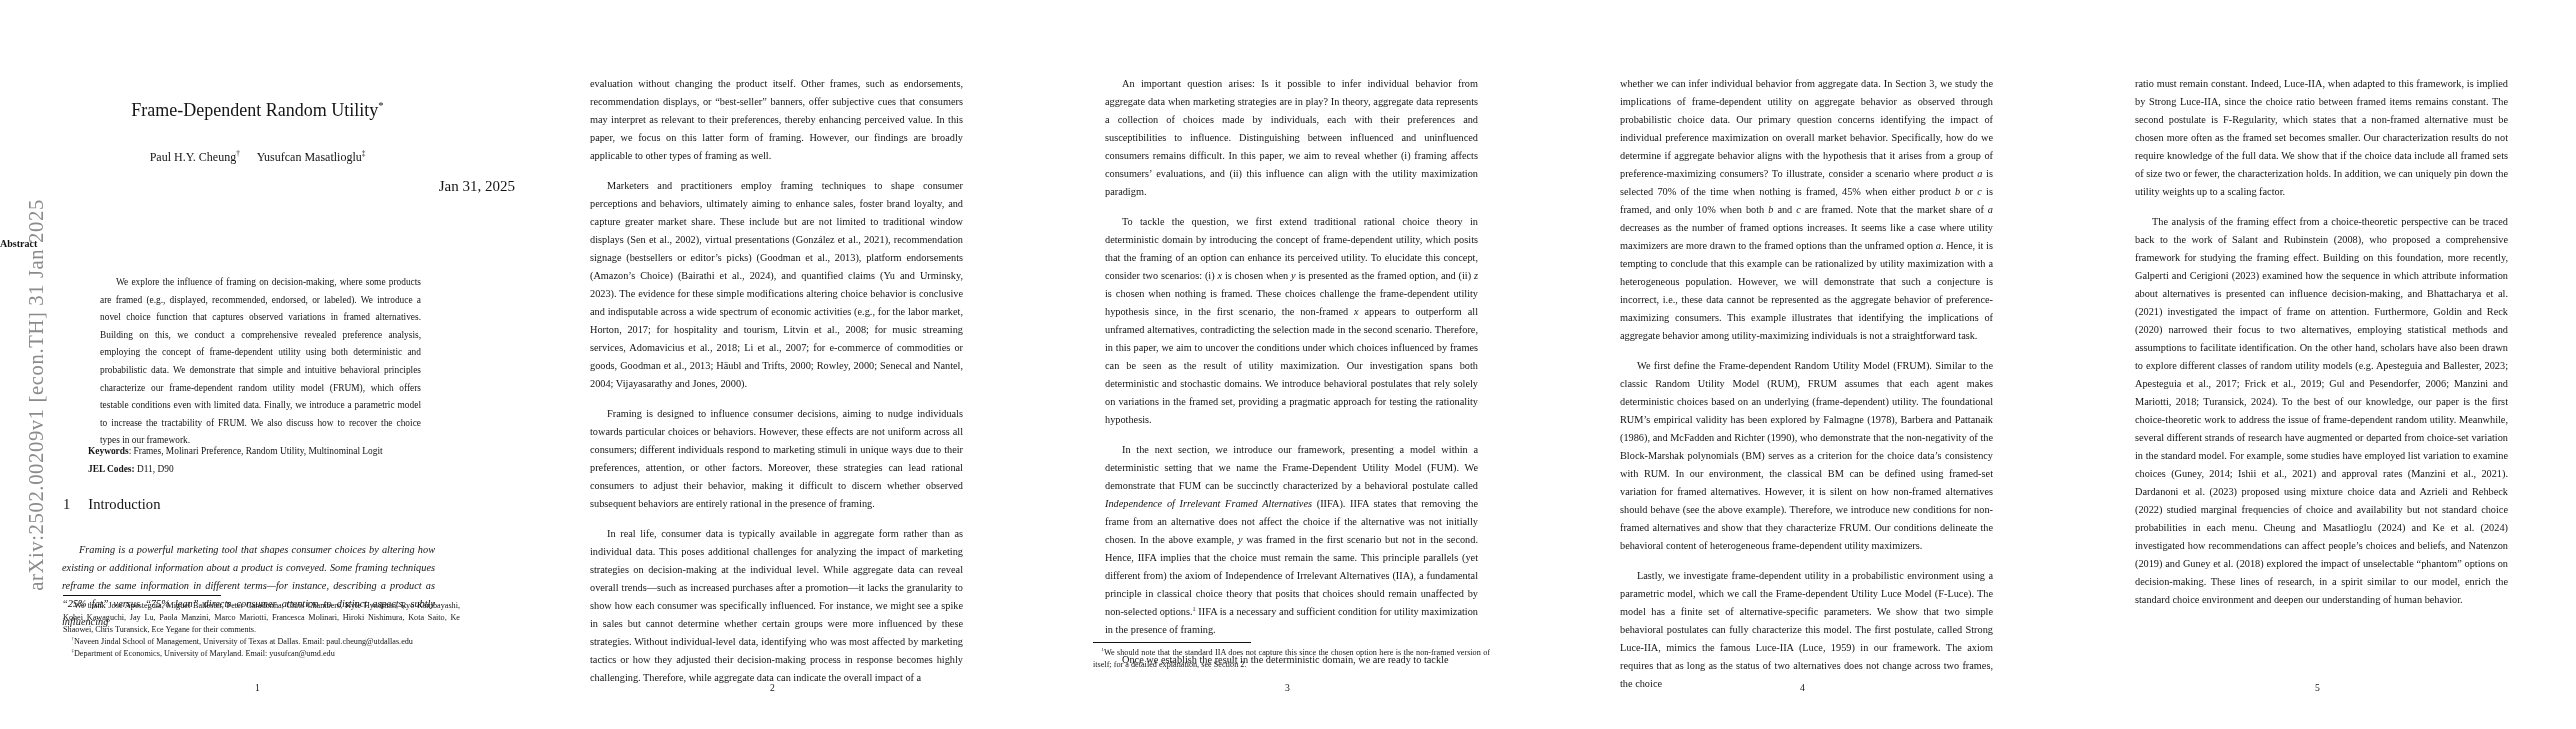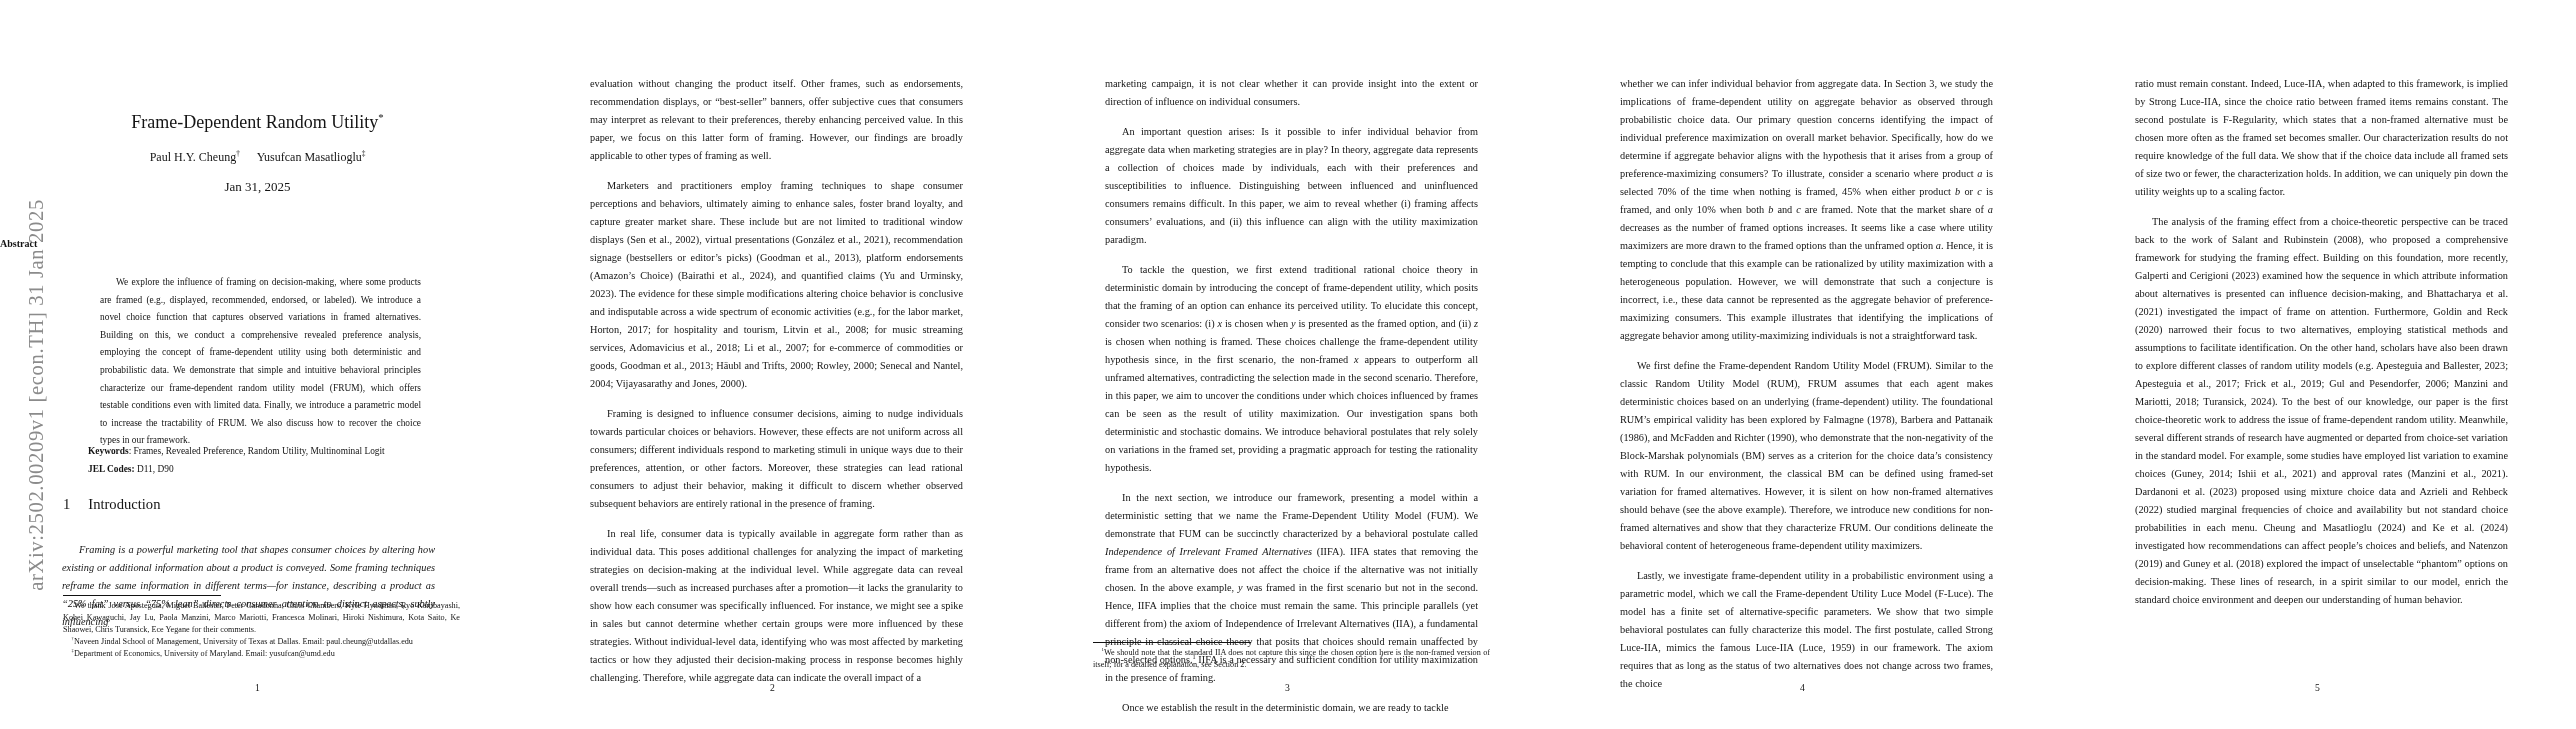--- a/index.html
+++ b/index.html
@@ -8,23 +8,23 @@
   .page{position:relative;width:515px;height:729px;flex:0 0 515px;overflow:hidden;background:#ffffff;}
   
   .body-area{position:absolute;left:63px;top:63px;width:397px;}
   p.para{margin:12px;font-size:10.3px;line-height:18px;text-align:justify;}
   p.para.indent{text-indent:17px;}
   sup{font-size:0.6em;vertical-align:super;line-height:0;}
   i{font-style:italic;}
   
   .watermark{position:absolute;left:36px;top:395px;transform:translate(-50%,-50%) rotate(-90deg);
     white-space:nowrap;font-size:20.7px;letter-spacing:0.6px;color:#8b8b8b;}
-  .p1-title{position:absolute;top:112px;left:0;width:100%;text-align:center;font-size:18px;line-height:20.7px;}
+  .p1-title{position:absolute;top:100px;left:0;width:100%;text-align:center;font-size:18px;line-height:20.7px;}
   .p1-authors{position:absolute;top:150px;left:0;width:100%;display:flex;justify-content:center;gap:17px;font-size:12px;line-height:14.6px;}
-  .p1-date{position:absolute;top:180px;left:0;width:100%;text-align:center;font-size:13px;line-height:13.4px;}
+  .p1-date{position:absolute;top:180px;left:0;width:100%;text-align:right;font-size:15px;line-height:13.4px;}
   .abs-head{position:absolute;top:238px;left:0;width:100%;text-align:left;font-size:10px;font-weight:bold;line-height:12px;}
   .abs-block{position:absolute;top:262px;left:88px;width:345px;}
   p.abs{margin:12px;font-size:9.4px;line-height:17.6px;text-align:justify;}
   p.abs.indent{text-indent:16px;}
   .kw-block{position:absolute;top:442px;left:88px;width:345px;font-size:9.4px;line-height:18px;}
   .kw-line b{font-weight:bold;}
   .sec-head{position:absolute;top:496px;left:63px;font-size:14.6px;font-weight:normal;line-height:17px;}
   .sec-head .sec-title{margin-left:18px;}
   .p1-body{position:absolute;left:50px;top:529px;width:397px;font-style:italic;}
   
@@ -48,21 +48,21 @@
     <div class="p1-authors">
         <span>Paul H.Y. Cheung<sup>†</sup></span>
         <span>Yusufcan Masatlioglu<sup>‡</sup></span>
       </div>
     <div class="p1-date">Jan 31, 2025</div>
     <div class="abs-head">Abstract</div>
     <div class="abs-block">
         <p class="abs indent">We explore the influence of framing on decision-making, where some products are framed (e.g., displayed, recommended, endorsed, or labeled). We introduce a novel choice function that captures observed variations in framed alternatives. Building on this, we conduct a comprehensive revealed preference analysis, employing the concept of frame-dependent utility using both deterministic and probabilistic data. We demonstrate that simple and intuitive behavioral principles characterize our frame-dependent random utility model (FRUM), which offers testable conditions even with limited data. Finally, we introduce a parametric model to increase the tractability of FRUM. We also discuss how to recover the choice types in our framework.</p>
       </div>
     <div class="kw-block">
-      <div class="kw-line"><b>Keywords</b><span>: Frames, Revealed Preference, Random Utility, Multinominal Logit</span></div>
+      <div class="kw-line"><b>Keywords</b><span>: Frames, Molinari Preference, Random Utility, Multinominal Logit</span></div>
       <div class="kw-line"><b>JEL Codes:</b><span> D11, D90</span></div>
     </div>
     <div class="sec-head"><span class="sec-num">1</span><span class="sec-title">Introduction</span></div>
     <div class="p1-body">
         <p class="para indent">Framing is a powerful marketing tool that shapes consumer choices by altering how existing or additional information about a product is conveyed. Some framing techniques reframe the same information in different terms—for instance, describing a product as “25% fat” versus “75% lean” directs consumer attention to distinct aspects, subtly influencing</p>
       </div>
     <div class="footnotes fns-p1">
       <div class="fn-rule"></div>
       <div>
           <p class="fn indent"><sup>*</sup>We thank Jose Apesteguia, Miguel Ballester, Peter Caradonna, Chris Chambers, Kyle Hyndman, Ryo Kambayashi, Kohei Kawaguchi, Jay Lu, Paola Manzini, Marco Mariotti, Francesca Molinari, Hiroki Nishimura, Kota Saito, Ke Shaowei, Chris Turansick, Ece Yegane for their comments.</p>
@@ -78,21 +78,20 @@
         <p class="para">evaluation without changing the product itself. Other frames, such as endorsements, recommendation displays, or “best-seller” banners, offer subjective cues that consumers may interpret as relevant to their preferences, thereby enhancing perceived value. In this paper, we focus on this latter form of framing. However, our findings are broadly applicable to other types of framing as well.</p>
         <p class="para indent">Marketers and practitioners employ framing techniques to shape consumer perceptions and behaviors, ultimately aiming to enhance sales, foster brand loyalty, and capture greater market share. These include but are not limited to traditional window displays (Sen et al., 2002), virtual presentations (González et al., 2021), recommendation signage (bestsellers or editor’s picks) (Goodman et al., 2013), platform endorsements (Amazon’s Choice) (Bairathi et al., 2024), and quantified claims (Yu and Urminsky, 2023). The evidence for these simple modifications altering choice behavior is conclusive and indisputable across a wide spectrum of economic activities (e.g., for the labor market, Horton, 2017; for hospitality and tourism, Litvin et al., 2008; for music streaming services, Adomavicius et al., 2018; Li et al., 2007; for e-commerce of commodities or goods, Goodman et al., 2013; Häubl and Trifts, 2000; Rowley, 2000; Senecal and Nantel, 2004; Vijayasarathy and Jones, 2000).</p>
         <p class="para indent">Framing is designed to influence consumer decisions, aiming to nudge individuals towards particular choices or behaviors. However, these effects are not uniform across all consumers; different individuals respond to marketing stimuli in unique ways due to their preferences, attention, or other factors. Moreover, these strategies can lead rational consumers to adjust their behavior, making it difficult to discern whether observed subsequent behaviors are entirely rational in the presence of framing.</p>
         <p class="para indent">In real life, consumer data is typically available in aggregate form rather than as individual data. This poses additional challenges for analyzing the impact of marketing strategies on decision-making at the individual level. While aggregate data can reveal overall trends—such as increased purchases after a promotion—it lacks the granularity to show how each consumer was specifically influenced. For instance, we might see a spike in sales but cannot determine whether certain groups were more influenced by these strategies. Without individual-level data, identifying who was most affected by marketing tactics or how they adjusted their decision-making process in response becomes highly challenging. Therefore, while aggregate data can indicate the overall impact of a</p>
       </div>
     <div class="pagenum">2</div>
   </div>
 
   <div class="page">
     <div class="body-area">
-        <p class="para">marketing campaign, it is not clear whether it can provide insight into the extent or direction of influence on individual consumers.</p>
         <p class="para indent">An important question arises: Is it possible to infer individual behavior from aggregate data when marketing strategies are in play? In theory, aggregate data represents a collection of choices made by individuals, each with their preferences and susceptibilities to influence. Distinguishing between influenced and uninfluenced consumers remains difficult. In this paper, we aim to reveal whether (i) framing affects consumers’ evaluations, and (ii) this influence can align with the utility maximization paradigm.</p>
         <p class="para indent">To tackle the question, we first extend traditional rational choice theory in deterministic domain by introducing the concept of frame-dependent utility, which posits that the framing of an option can enhance its perceived utility. To elucidate this concept, consider two scenarios: (i) <i>x</i> is chosen when <i>y</i> is presented as the framed option, and (ii) <i>z</i> is chosen when nothing is framed. These choices challenge the frame-dependent utility hypothesis since, in the first scenario, the non-framed <i>x</i> appears to outperform all unframed alternatives, contradicting the selection made in the second scenario. Therefore, in this paper, we aim to uncover the conditions under which choices influenced by frames can be seen as the result of utility maximization. Our investigation spans both deterministic and stochastic domains. We introduce behavioral postulates that rely solely on variations in the framed set, providing a pragmatic approach for testing the rationality hypothesis.</p>
         <p class="para indent">In the next section, we introduce our framework, presenting a model within a deterministic setting that we name the Frame-Dependent Utility Model (FUM). We demonstrate that FUM can be succinctly characterized by a behavioral postulate called <i>Independence of Irrelevant Framed Alternatives</i> (IIFA). IIFA states that removing the frame from an alternative does not affect the choice if the alternative was not initially chosen. In the above example, <i>y</i> was framed in the first scenario but not in the second. Hence, IIFA implies that the choice must remain the same. This principle parallels (yet different from) the axiom of Independence of Irrelevant Alternatives (IIA), a fundamental principle in classical choice theory that posits that choices should remain unaffected by non-selected options.<sup>1</sup> IIFA is a necessary and sufficient condition for utility maximization in the presence of framing.</p>
         <p class="para indent">Once we establish the result in the deterministic domain, we are ready to tackle</p>
       </div>
     <div class="footnotes fns-p3">
       <div class="fn-rule"></div>
       <div>
           <p class="fn indent"><sup>1</sup>We should note that the standard IIA does not capture this since the chosen option here is the non-framed version of itself; for a detailed explanation, see Section 2.</p>
         </div>

